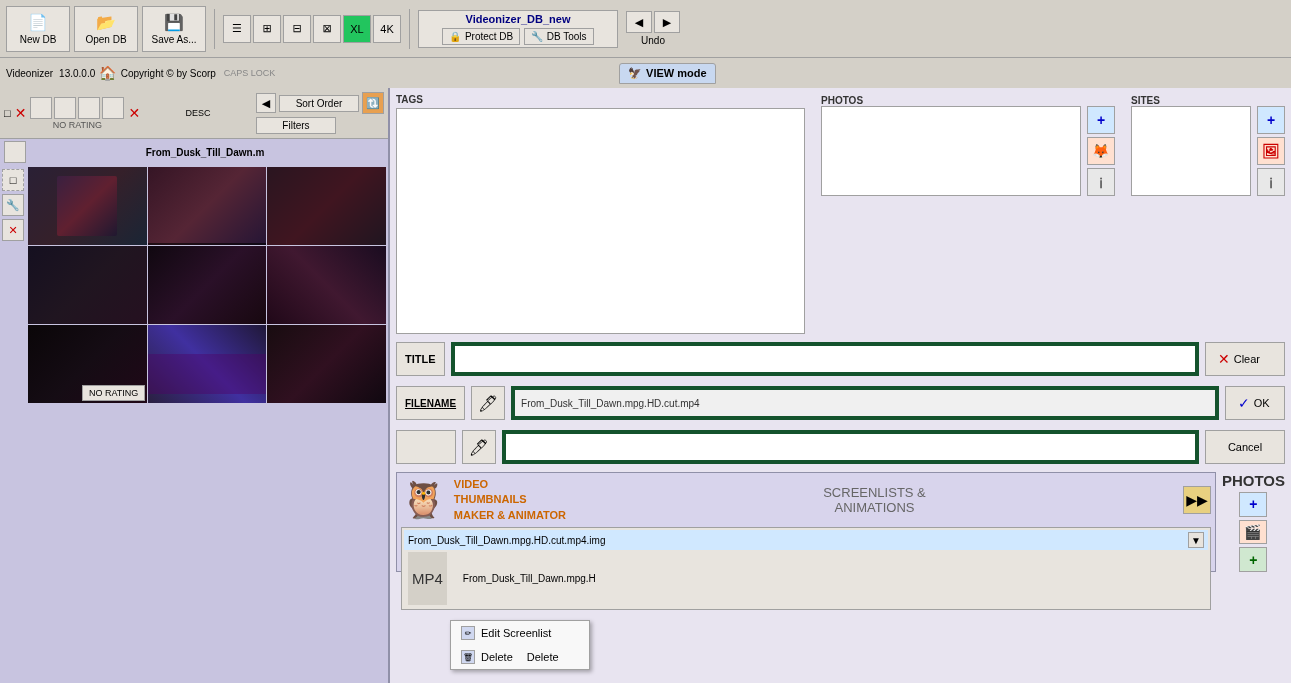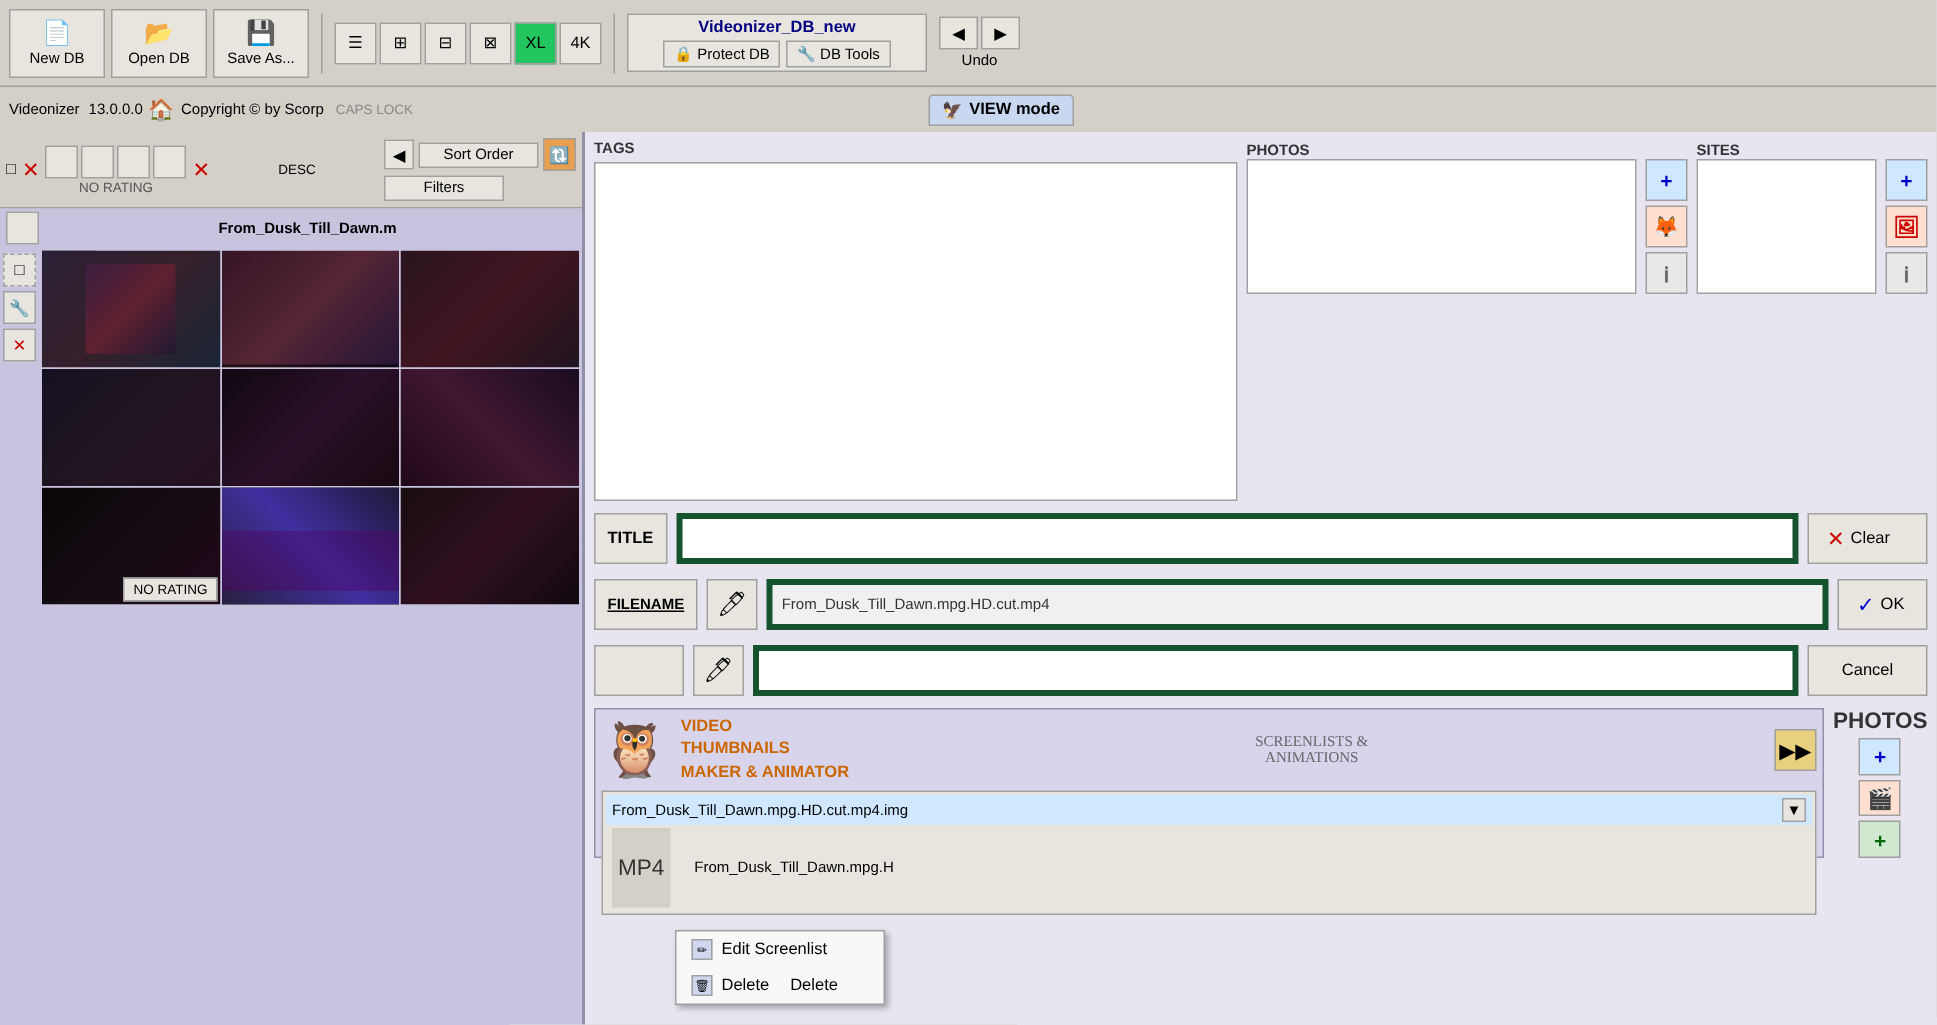--- a/index.html
+++ b/index.html
@@ -230,21 +230,21 @@
       background: #e8e4f0;
       display: flex;
       flex-direction: column;
       padding: 6px;
       gap: 6px;
     }
 
     
     .top-metadata {
       display: flex;
-      gap: 6px;
+      gap: 16px;
       height: 240px;
     }
 
     .metadata-section {
       display: flex;
       flex-direction: column;
       flex: 1;
     }
     .metadata-section.large { flex: 2; }
 
@@ -358,21 +358,21 @@
       padding: 4px;
     }
 
     .owl-area {
       display: flex;
       align-items: center;
       gap: 8px;
       margin-bottom: 4px;
     }
     .video-text { font-size: 11px; font-weight: bold; color: #cc6600; line-height: 1.4; }
-    .screenlists-label { font-size: 10px; color: #666; text-align: center; font-family: Liberation Serif, serif; }
+    .screenlists-label { font-size: 13px; color: #666; text-align: center; }
 
     .forward-btn {
       width: 28px; height: 28px;
       border: 1px solid #a0a0a0;
       background: #e8d080;
       display: flex; align-items: center; justify-content: center;
       cursor: pointer;
       font-size: 14px;
       margin-left: auto;
     }

